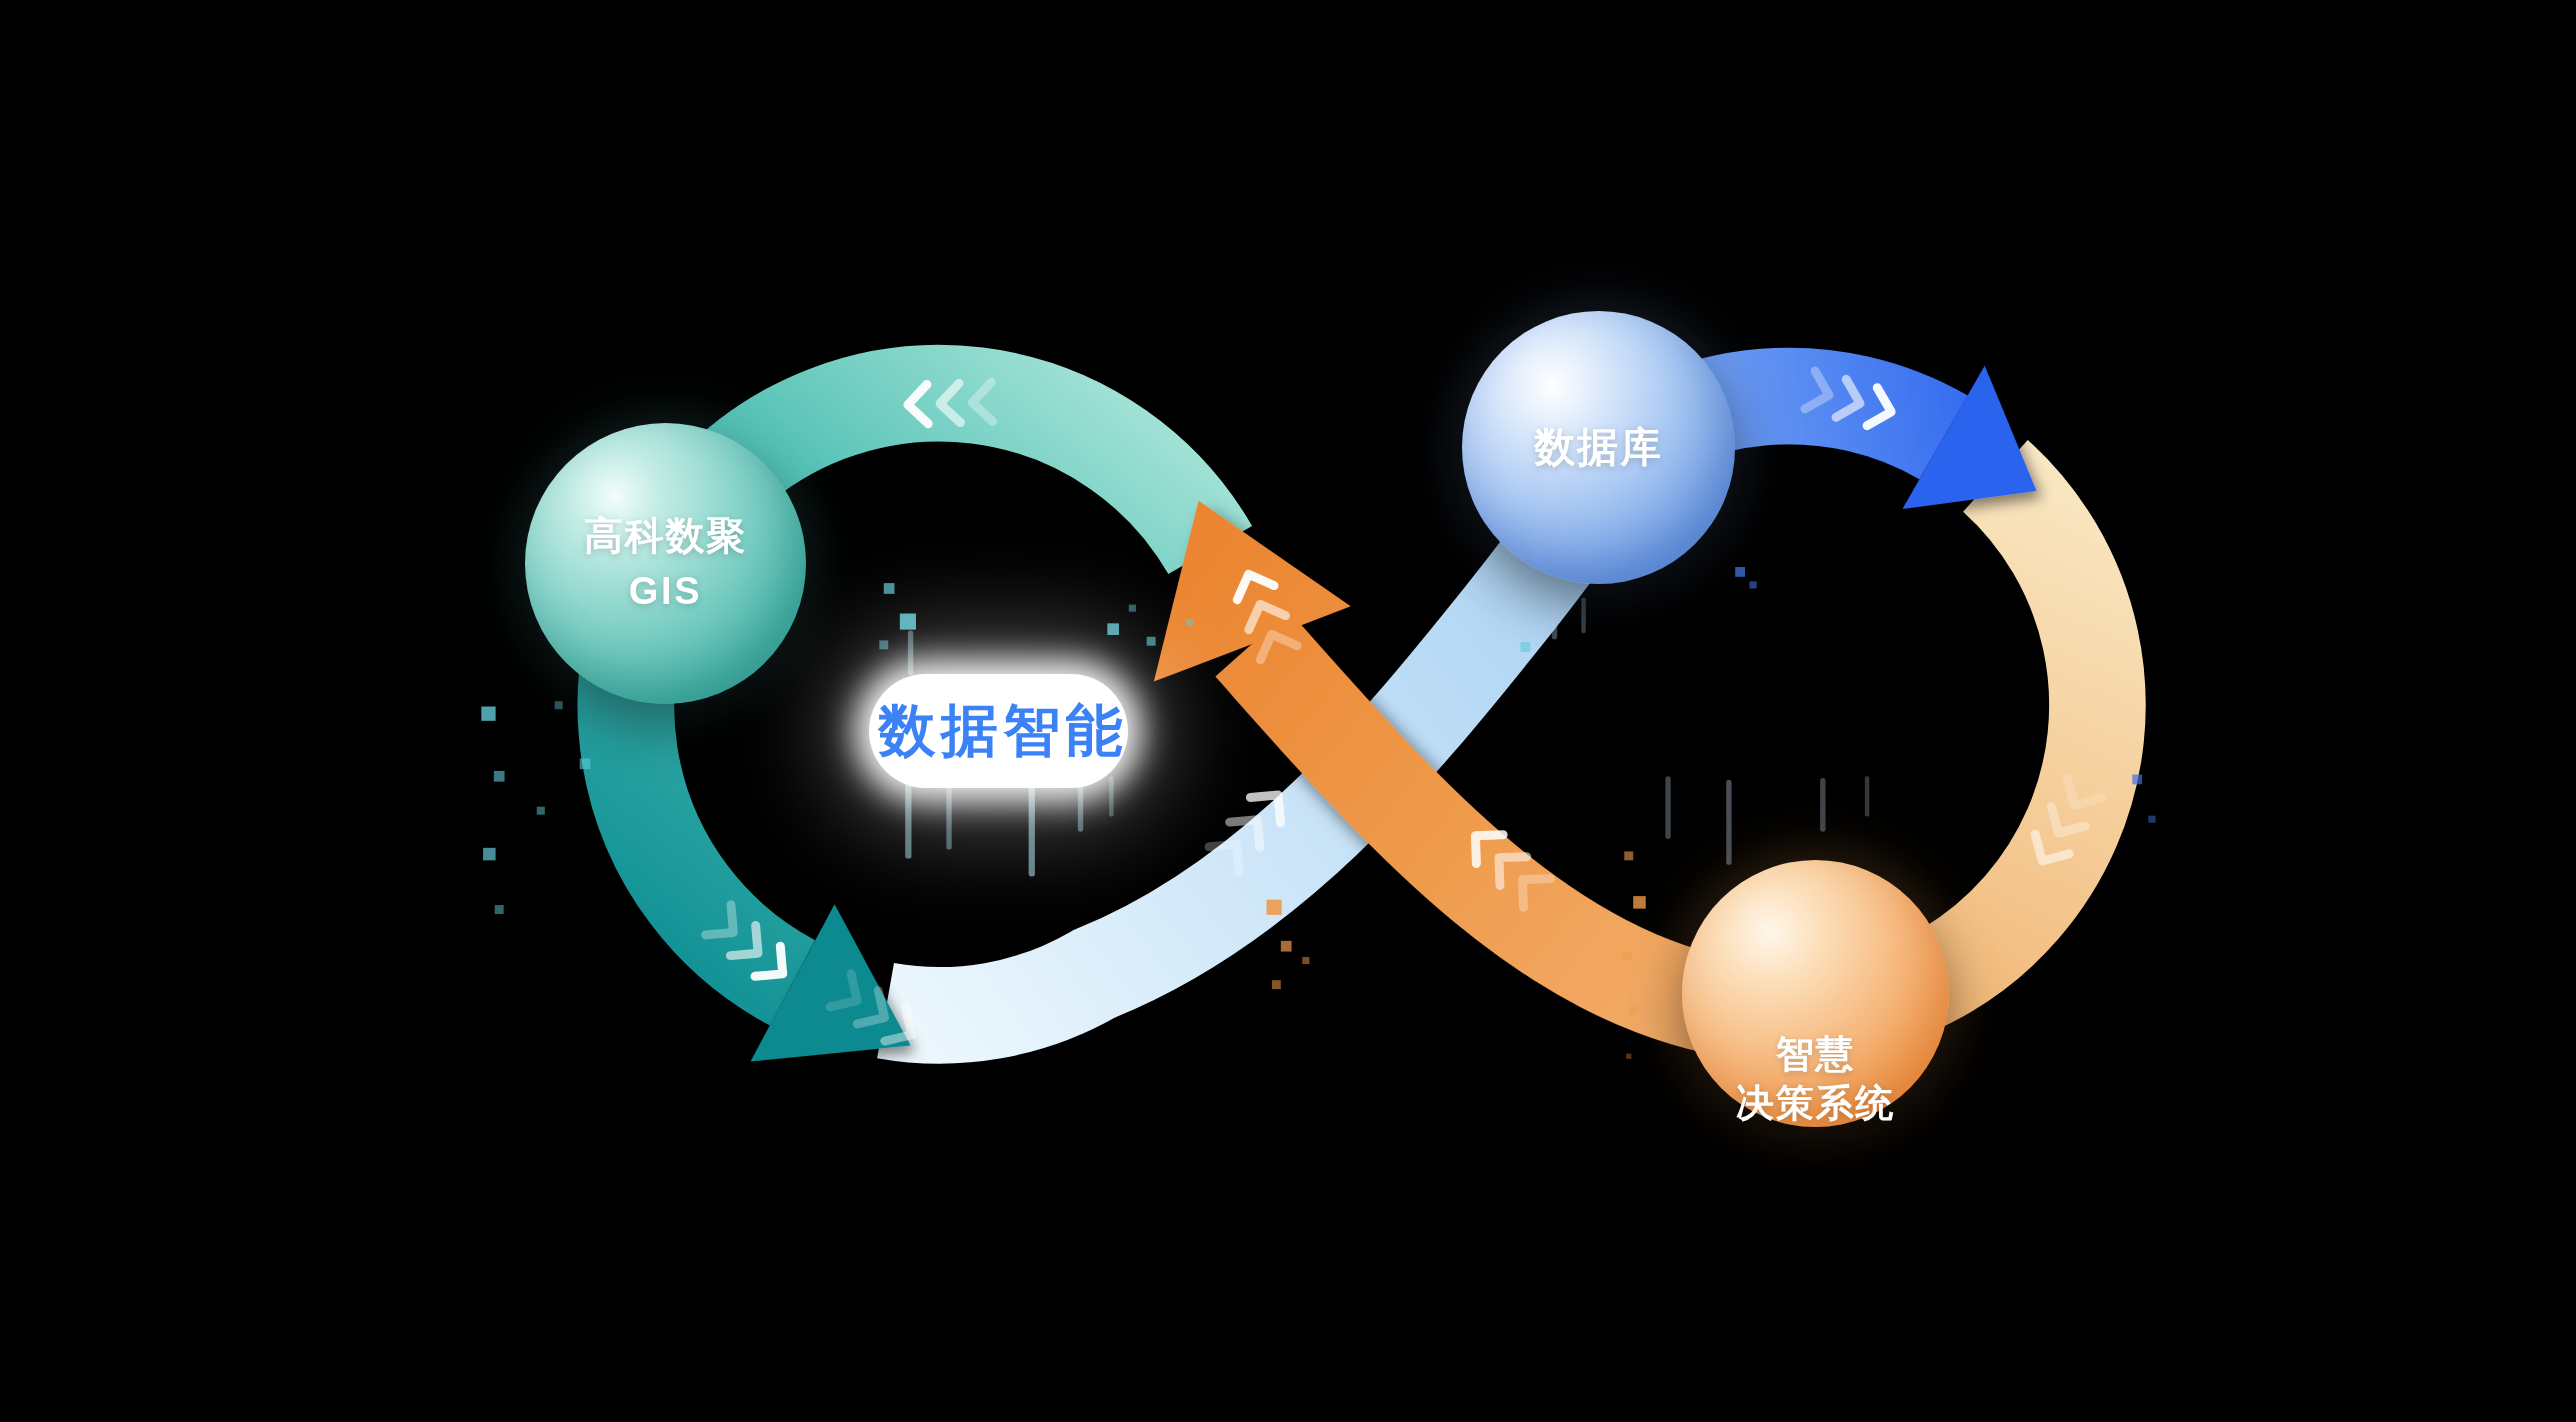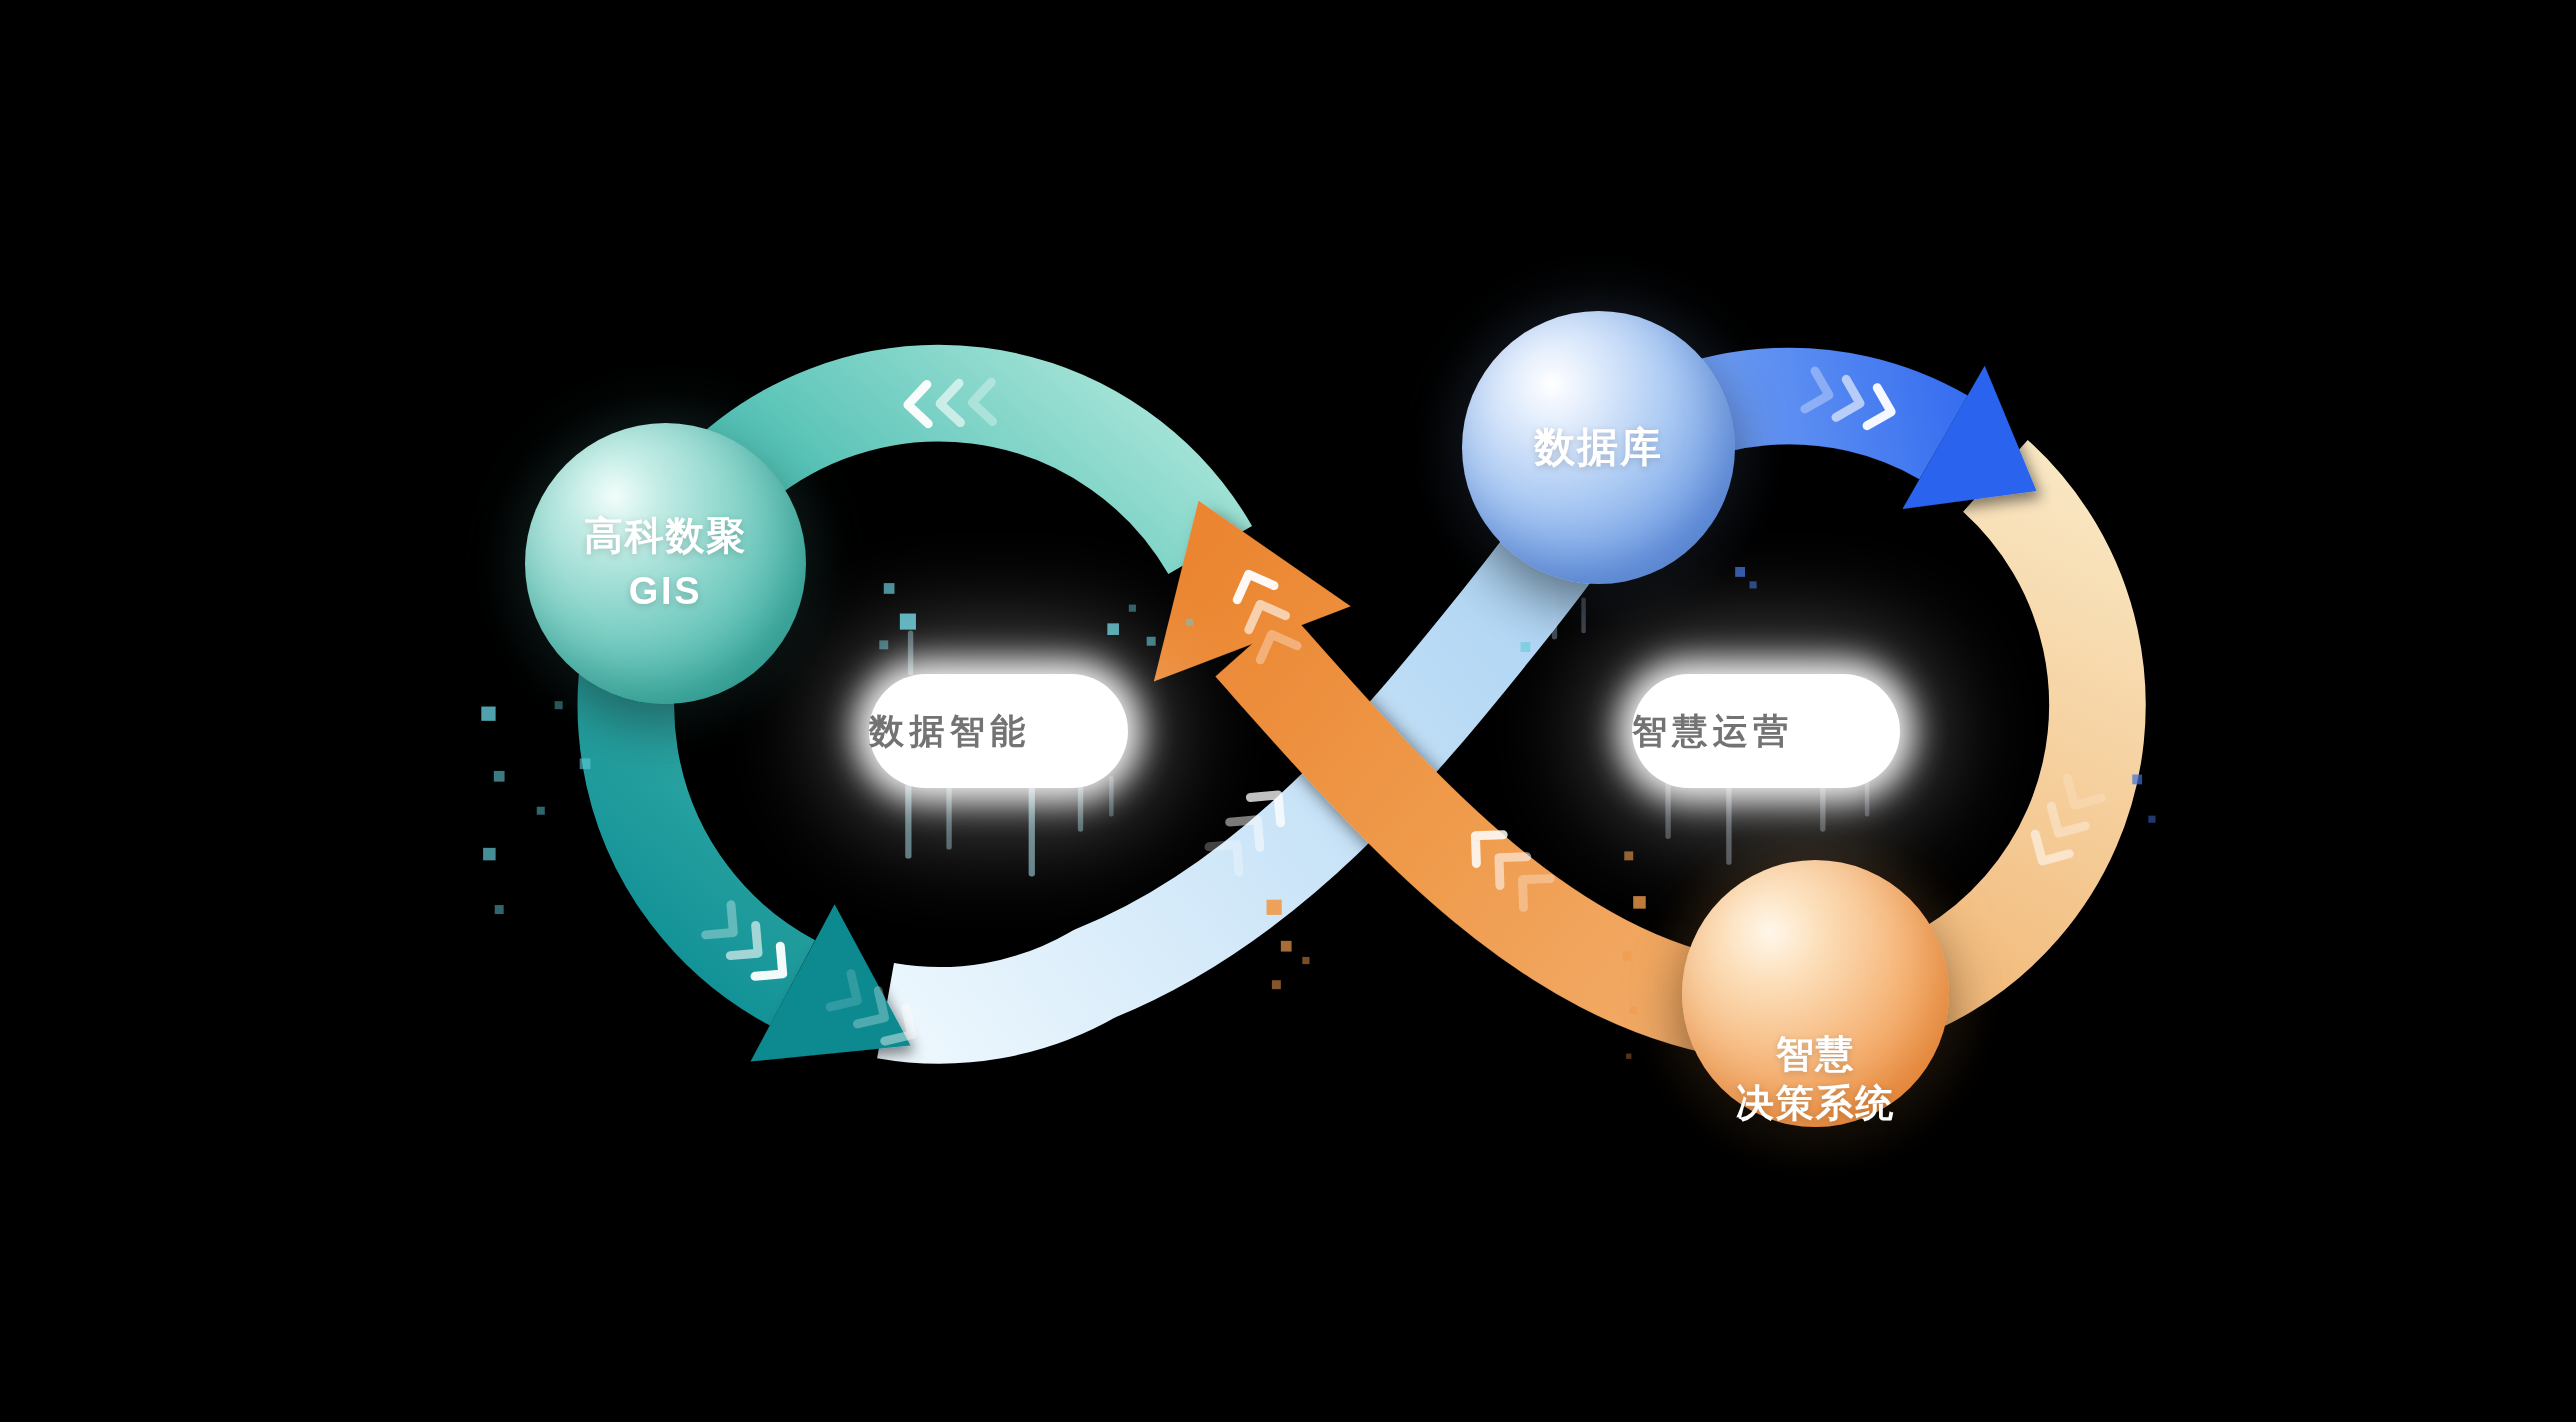--- a/index.html
+++ b/index.html
@@ -34,23 +34,23 @@
     background:radial-gradient(circle at 33% 27%, #fff7ea 0%, #fcdfba 19%, #f6b87d 50%, #f0964a 78%, #ea8538 100%);
     box-shadow:0 23px 54px rgba(0,0,0,0.45), 0 0 63px rgba(245,170,90,0.28), inset -12.5px -19.7px 41px rgba(190,95,20,0.28);
     justify-content:flex-end;
   }
   .sphere.orange .l1{font-size:38px;}
   .sphere.orange .l2{font-size:38px;margin-top:1px;}
 
   
   .pill{
     position:absolute;height:114px;border-radius:57px;background:#ffffff;
-    display:flex;align-items:center;justify-content:flex-start;
+    display:flex;align-items:center;justify-content:flex-end;
     box-shadow:0 0 32px 14.3px rgba(255,255,255,0.92), 0 0 98px 40px rgba(255,255,255,0.30);
-    color:#737373;font-size:35px;font-weight:600;letter-spacing:5.4px;
+    color:#3b82f6;font-size:57px;font-weight:600;letter-spacing:5.4px;
   }
   .pill.left{left:869px;top:674px;width:259px;}
   .pill.right{left:1632px;top:674px;width:268px;}
 </style>
 </head>
 <body>
 
 <div class="stage">
 
   <svg width="2576" height="1422" viewBox="0 0 2880 1590">
@@ -179,18 +179,15 @@
   </div>
 
   <div class="sphere orange">
     <span class="l1">智慧</span>
     <span class="l2">决策系统</span>
   </div>
 
   <div class="pill left">
     <span>数据智能</span>
   </div>
-  <div class="pill right">
-    <span>智慧运营</span>
-  </div>
 
 </div>
 
 
 </body></html>

